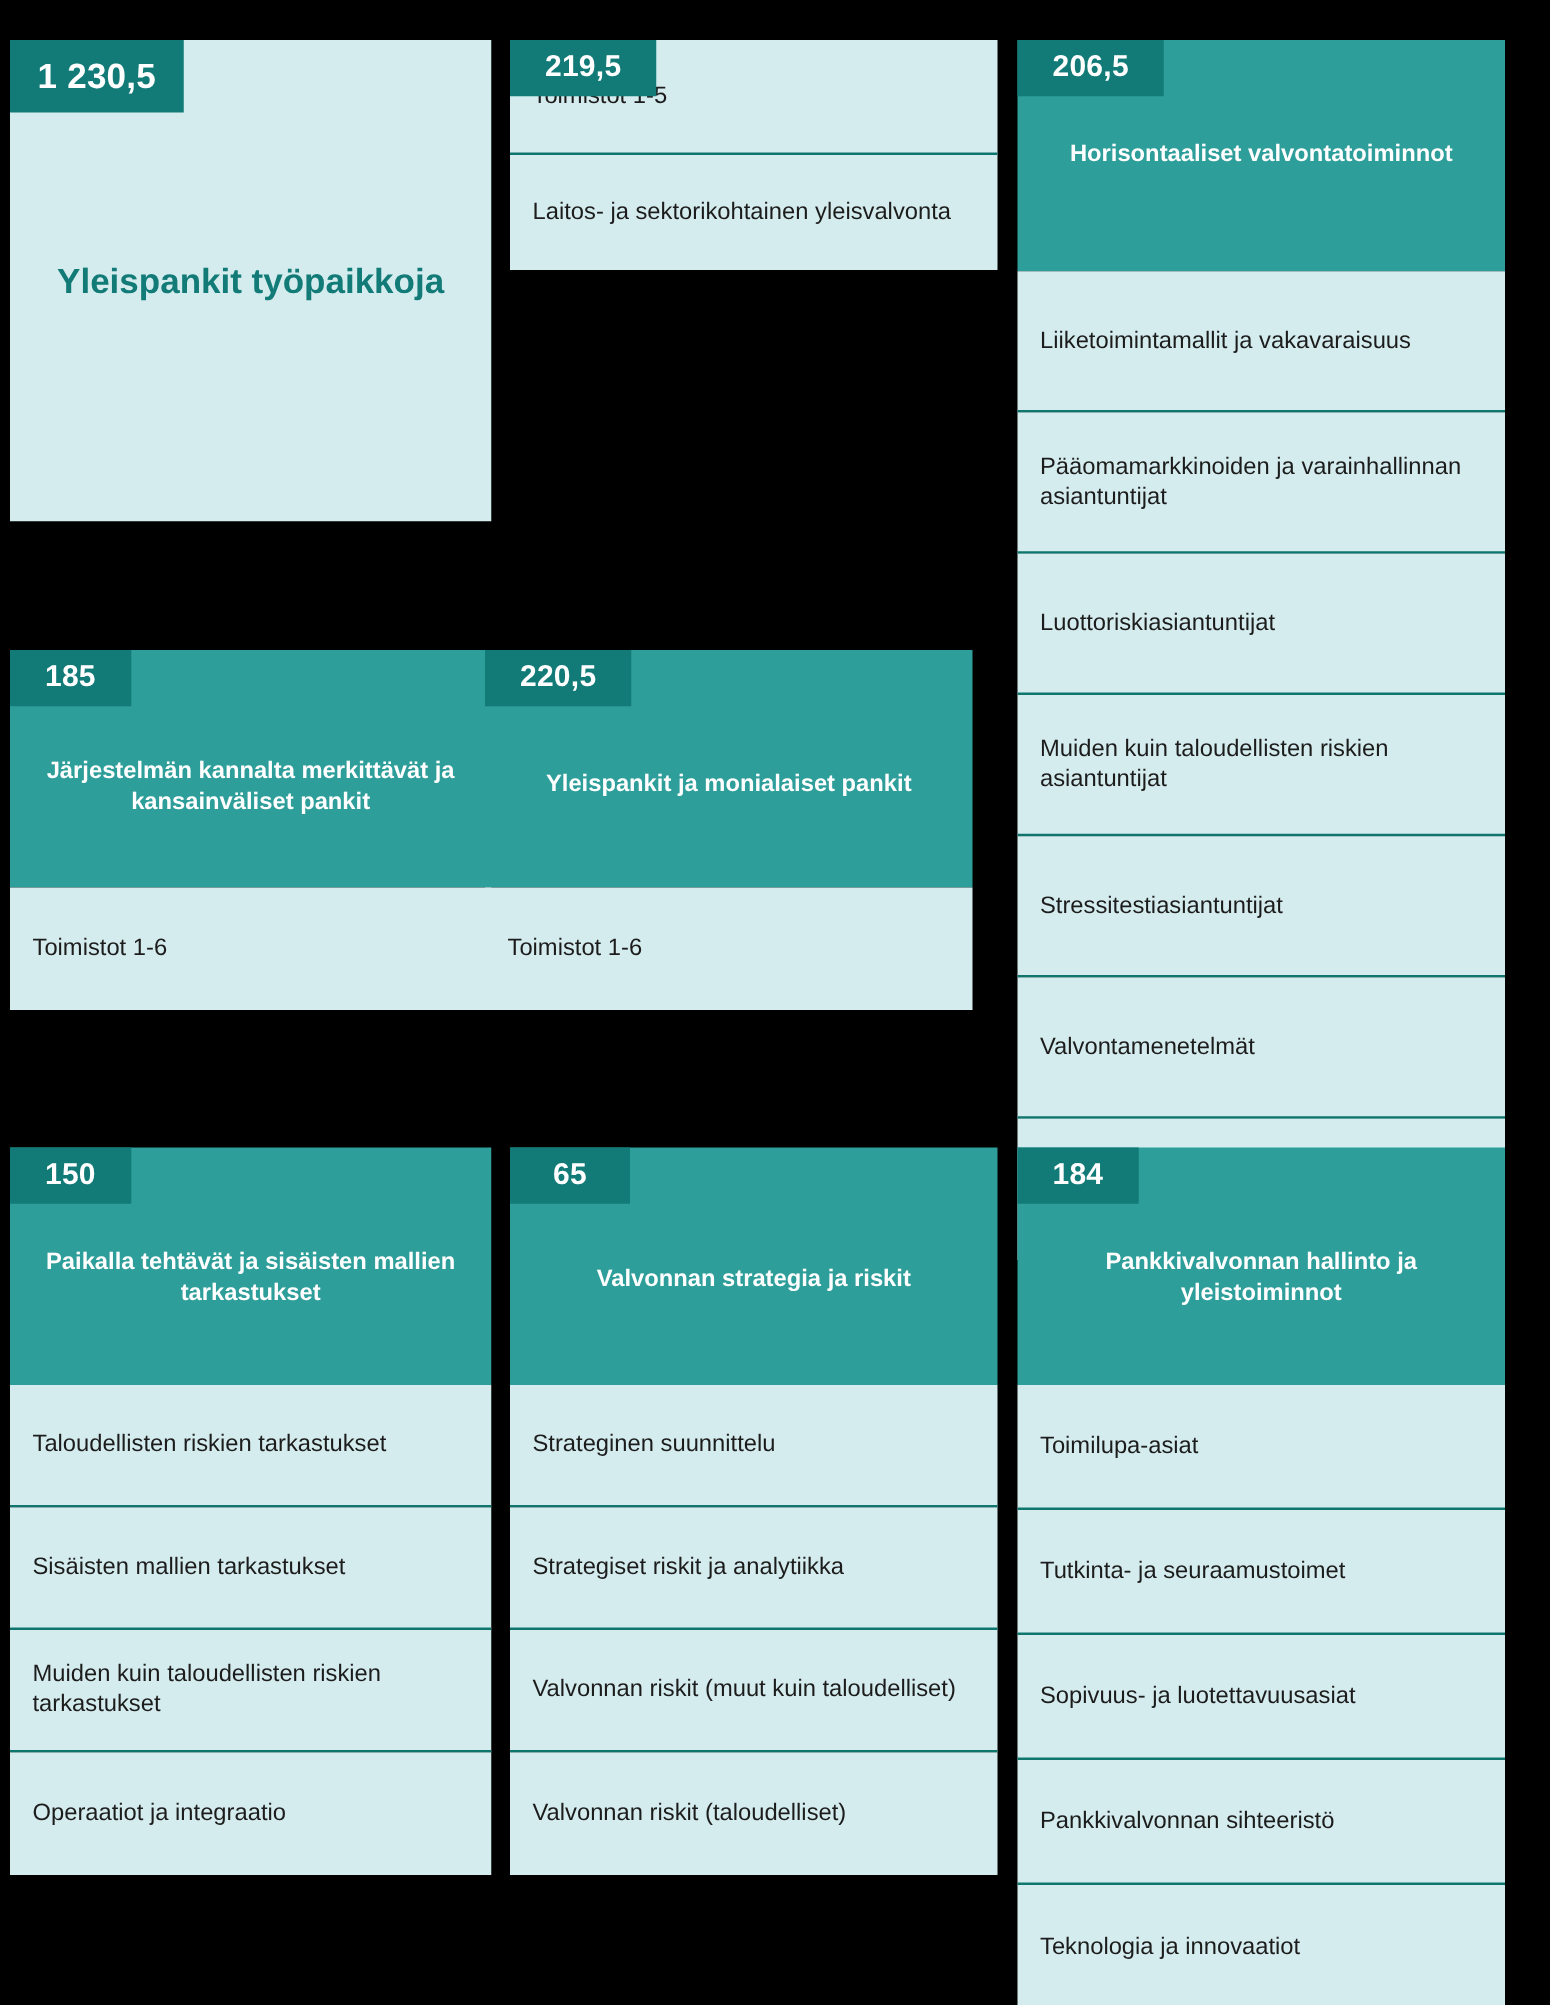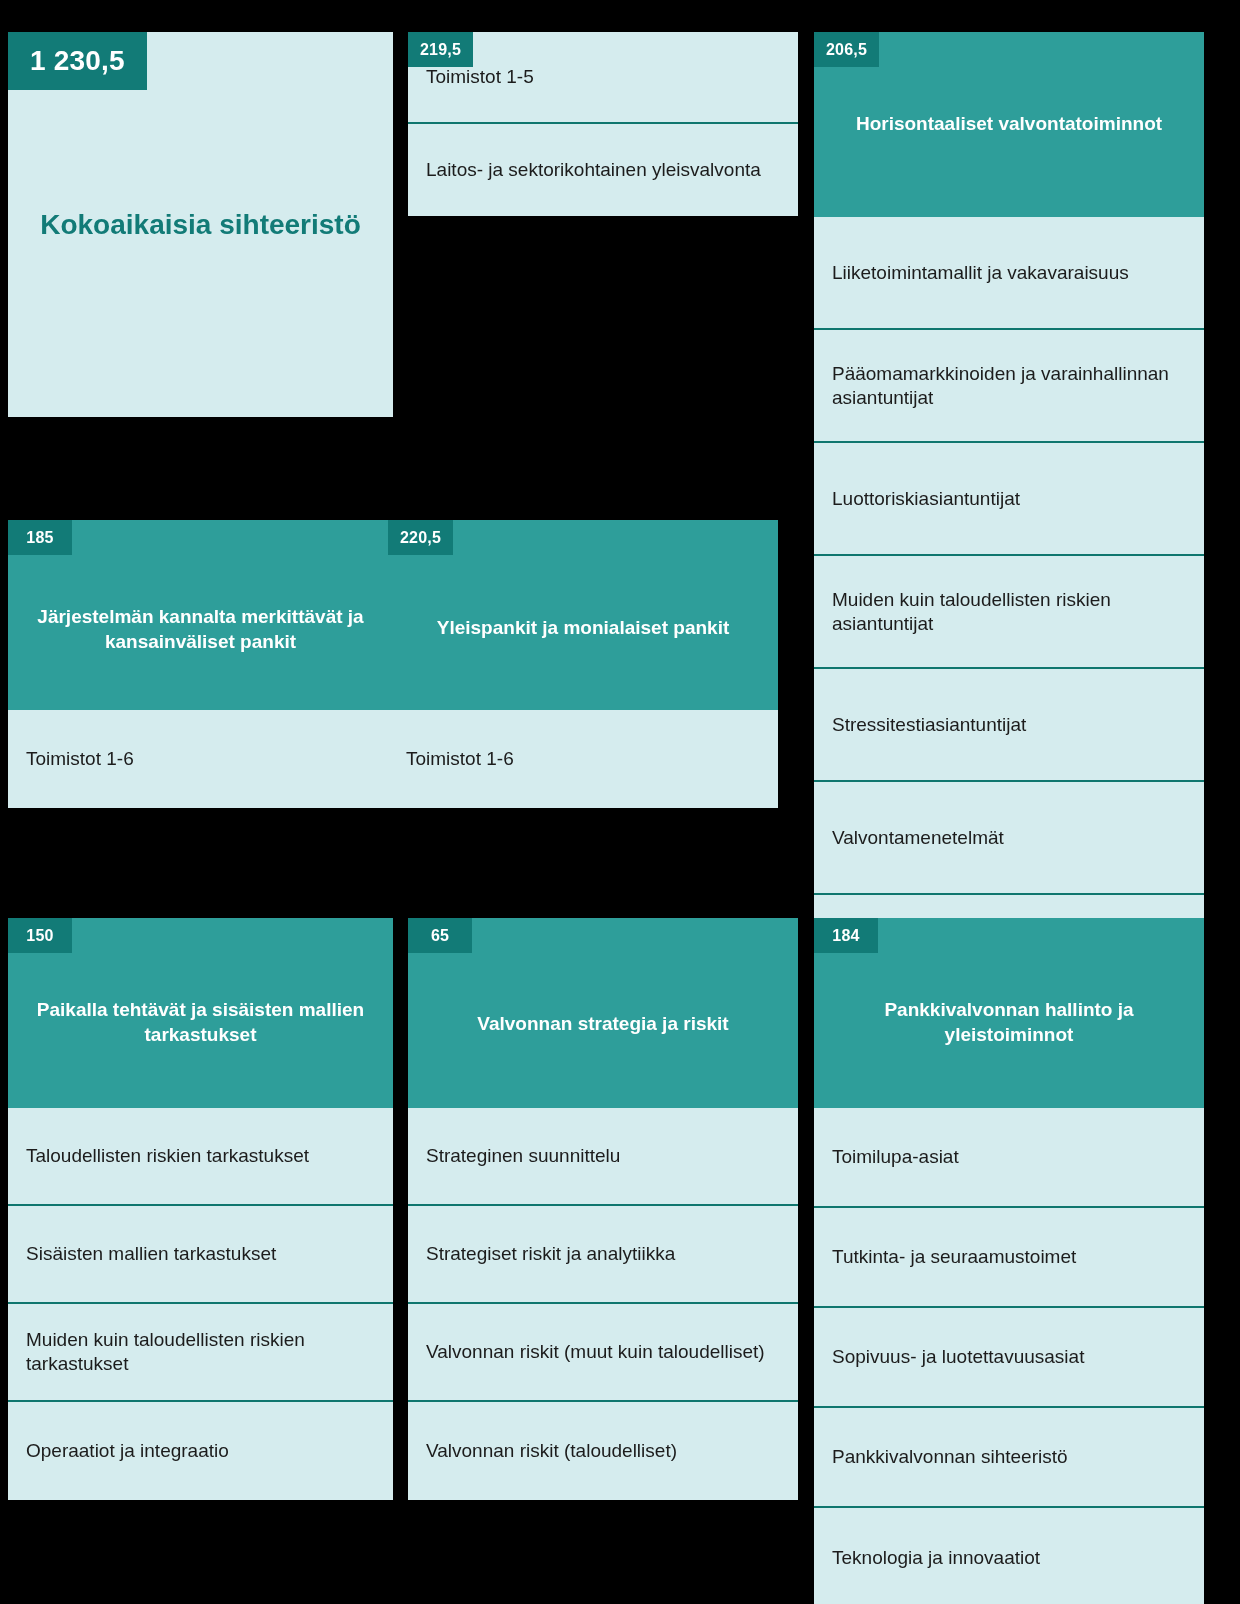--- a/index.html
+++ b/index.html
@@ -19,22 +19,22 @@
     box-sizing: border-box;
     margin-top: 28px;
   }
   .badge {
     position: absolute;
     top: 0;
     left: 0;
     background: #127b77;
     color: #ffffff;
     font-weight: bold;
-    font-size: 16px;
-    padding: 8px 12px;
+    font-size: 24px;
+    padding: 8px 28px;
     min-width: 40px;
     text-align: center;
     z-index: 3;
     letter-spacing: 0.2px;
     line-height: 1.2;
   }
   .header {
     background: #2e9e9a;
     color: #ffffff;
     font-weight: bold;
@@ -163,21 +163,21 @@
     height: 494px;
   }
   #card-governance .header { height: 190px; padding-top: 34px; }
   #card-governance .item { height: 100px; }
 </style>
 </head>
 <body>
 
 <div class="card" id="card-total">
   <div class="badge">1 230,5</div>
-  <div class="total-label">Kokoaikaisia sihteeristö</div>
+  <div class="total-label">Yleispankit työpaikkoja</div>
 </div>
 
 <div class="card" id="card-special">
   <div class="badge">219,5</div>
   <div class="items">
     <div class="item">Toimistot 1-5</div>
     <div class="item">Laitos- ja sektorikohtainen yleisvalvonta</div>
   </div>
 </div>
 

